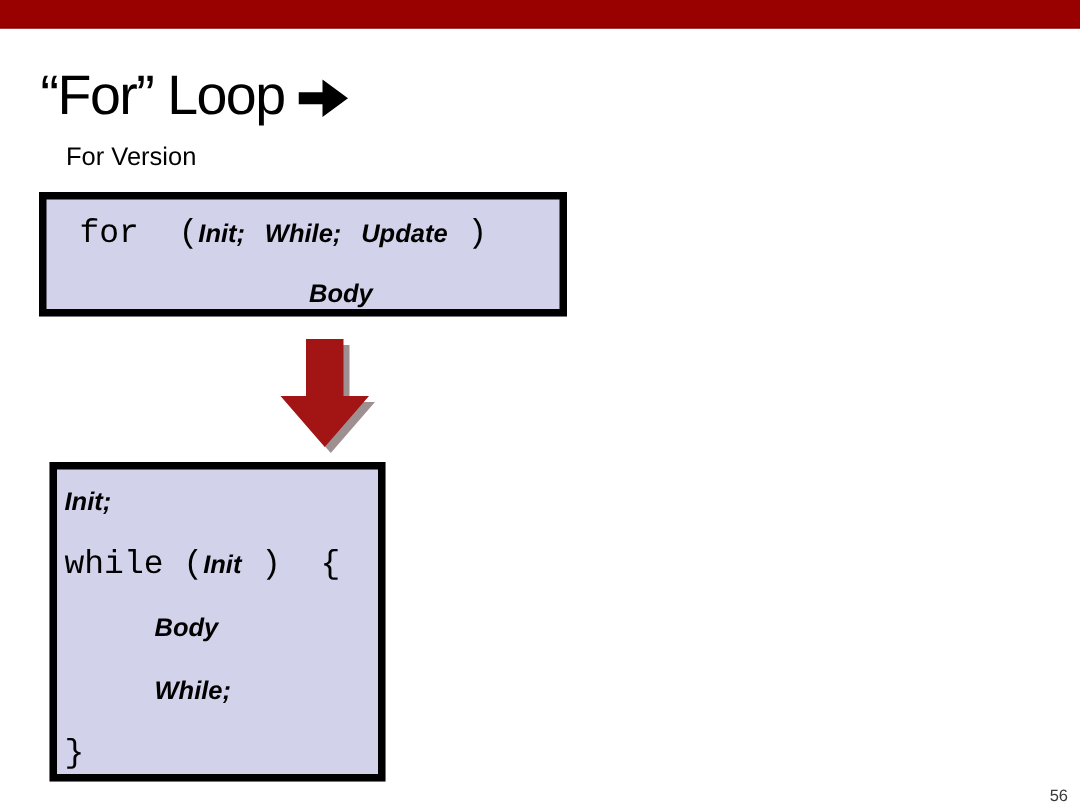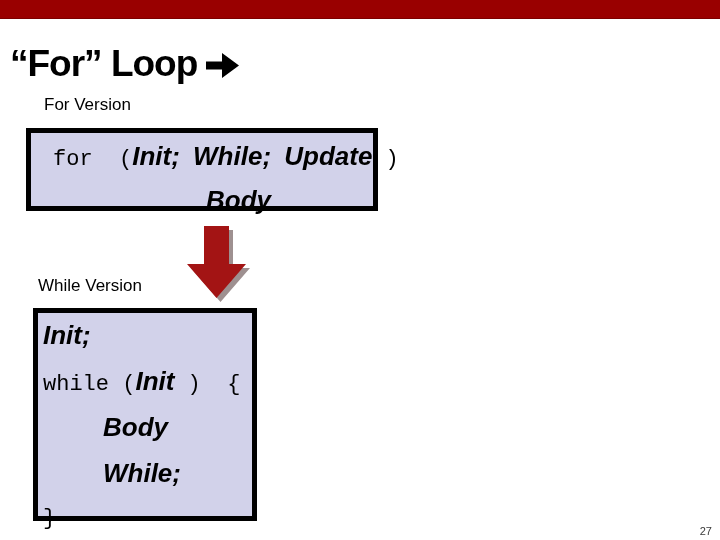--- a/index.html
+++ b/index.html
@@ -15,23 +15,23 @@
   }
   .top-bar {
     position: absolute;
     left: 0; top: 0;
     width: 720px; height: 19px;
     background: #990000;
     border-bottom: 1px solid #7c0000;
   }
   .title {
     position: absolute;
-    left: 10px; top: 42px;
+    left: 27px; top: 42px;
     font-size: 37px;
-    font-weight: bold;
+    font-weight: normal;
     letter-spacing: -1px;
     line-height: 44px;
     white-space: nowrap;
     display: flex;
     align-items: center;
   }
   .title-arrow-svg { margin: 2px 9px 0 9px; display: inline-block; }
   .section-label {
     position: absolute;
     font-size: 17px;
@@ -60,21 +60,21 @@
     font-family: "Liberation Mono", monospace;
     font-size: 22px;
     color: #000;
   }
   .box-for .code-line { line-height: 40px; }
   .box-while .code-line { line-height: 42px; }
   .ph {
     font-family: "Liberation Sans", sans-serif;
     font-style: italic;
     font-weight: bold;
-    font-size: 26px;
+    font-size: 17px;
   }
   .indent-body { padding-left: 153px; }
   .indent-inner { padding-left: 60px; }
   .down-arrow-wrap {
     position: absolute;
     left: 186px; top: 226px;
     width: 68px; height: 80px;
   }
   .page-number {
     position: absolute;
@@ -104,25 +104,24 @@
     <div class="code-line indent-body"><span class="ph">Body</span></div>
   </div>
 
   <div class="down-arrow-wrap">
     <svg width="68" height="80" viewBox="0 0 68 80">
       <polygon points="22,4 47,4 47,42 64,42 34.5,76 5,42 22,42" fill="#9e9090"></polygon>
       <polygon points="18,0 43,0 43,38 60,38 30.5,72 1,38 18,38" fill="#a31414"></polygon>
     </svg>
   </div>
 
-  <div class="section-label label-while">While Version</div>
 
   <div class="code-box box-while">
     <div class="code-line"><span class="ph">Init;</span></div>
     <div class="code-line"><span>while (</span><span class="ph">Init</span><span> )  {</span></div>
     <div class="code-line indent-inner"><span class="ph">Body</span></div>
     <div class="code-line indent-inner"><span class="ph">While;</span></div>
     <div class="code-line"><span>}</span></div>
   </div>
 
-  <div class="page-number">27</div>
+  <div class="page-number">56</div>
 
 </div>
 
 </body></html>

